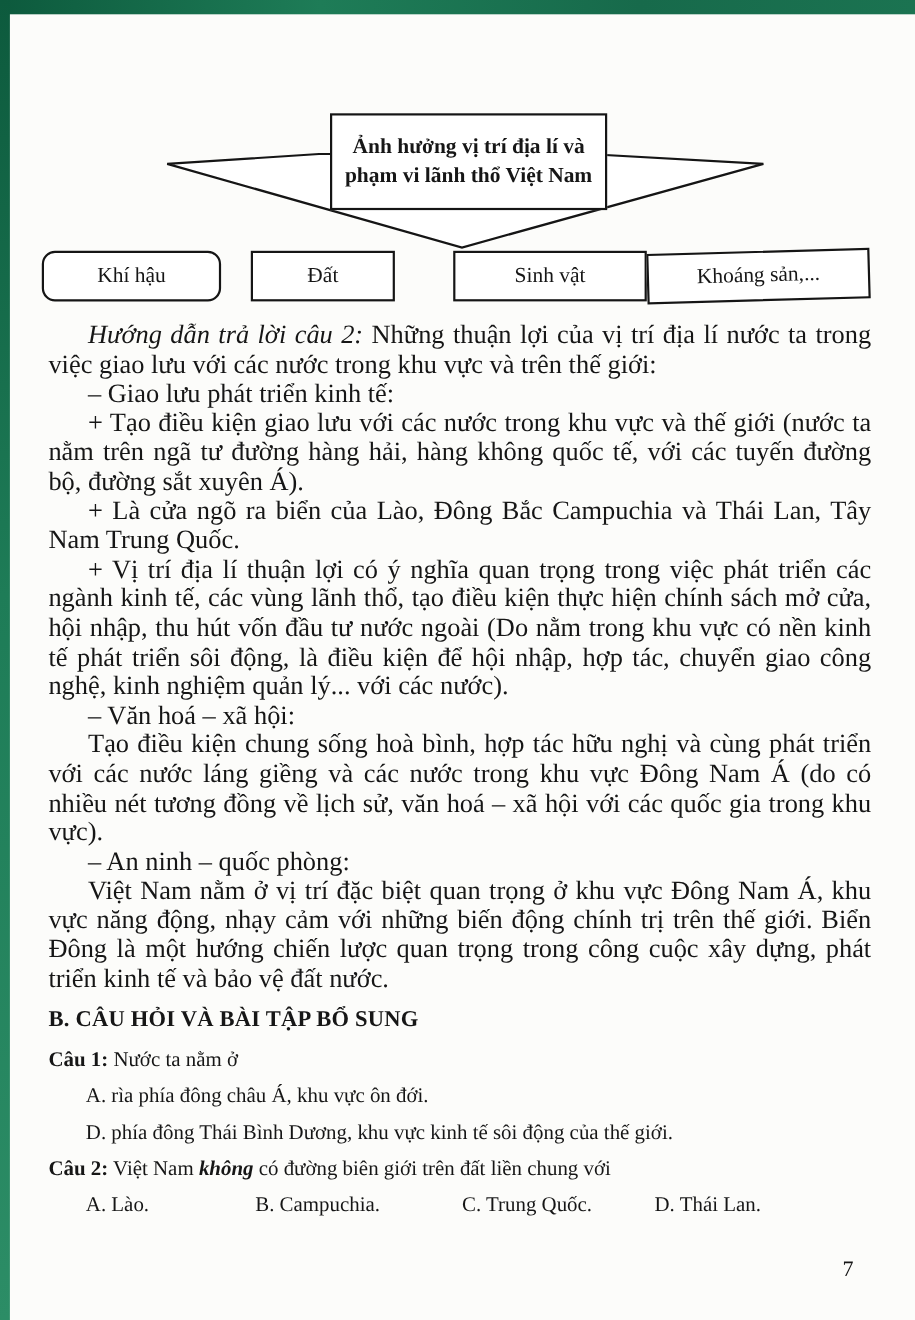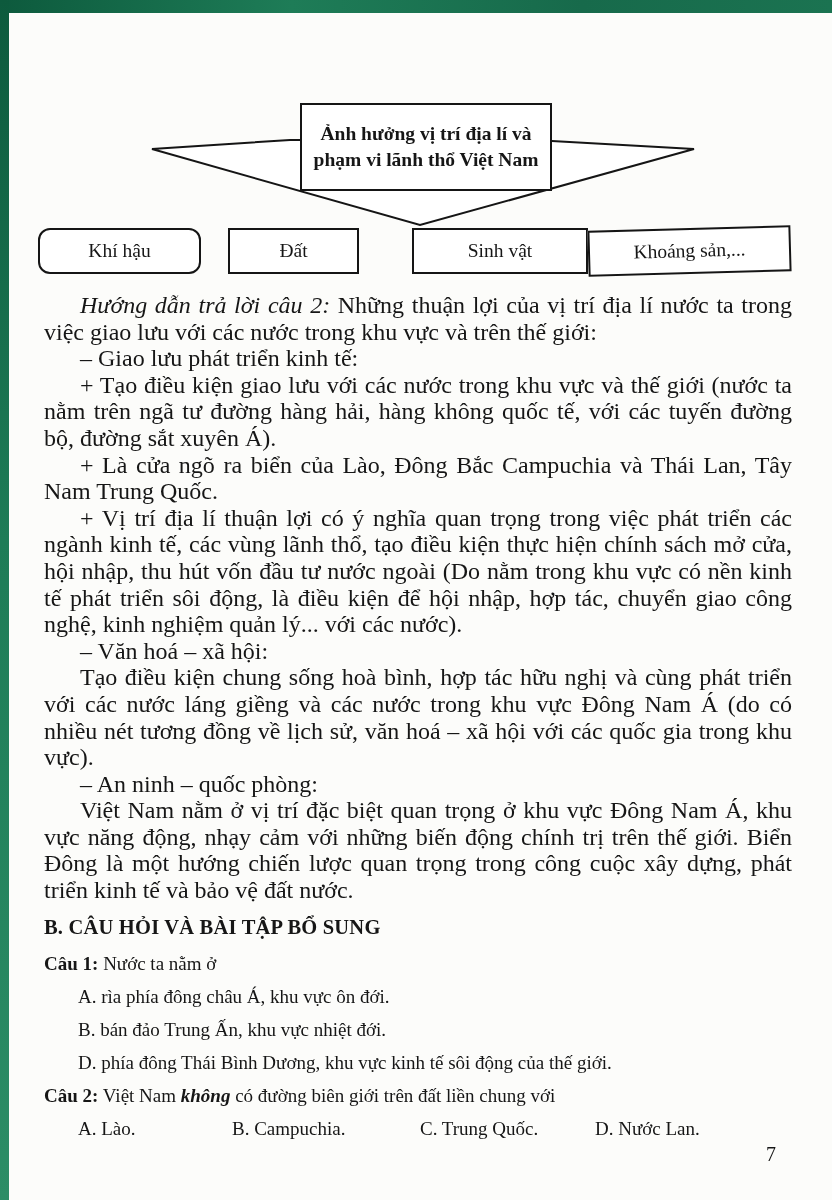--- a/index.html
+++ b/index.html
@@ -92,26 +92,25 @@
   <p class="para">– Văn hoá – xã hội:</p>
   <p class="para">Tạo điều kiện chung sống hoà bình, hợp tác hữu nghị và cùng phát triển với các nước láng giềng và các nước trong khu vực Đông Nam Á (do có nhiều nét tương đồng về lịch sử, văn hoá – xã hội với các quốc gia trong khu vực).</p>
   <p class="para">– An ninh – quốc phòng:</p>
   <p class="para">Việt Nam nằm ở vị trí đặc biệt quan trọng ở khu vực Đông Nam Á, khu vực năng động, nhạy cảm với những biến động chính trị trên thế giới. Biển Đông là một hướng chiến lược quan trọng trong công cuộc xây dựng, phát triển kinh tế và bảo vệ đất nước.</p>
 
   <div class="sec-title">B. CÂU HỎI VÀ BÀI TẬP BỔ SUNG</div>
 
   <div class="q-line"><span class="q-label">Câu 1:</span><span> Nước ta nằm ở</span></div>
 
   <div class="opt">A. rìa phía đông châu Á, khu vực ôn đới.</div>
-  <div class="opt">B. bán đảo Trung Ấn, khu vực nhiệt đới.</div>
   <div class="opt">D. phía đông Thái Bình Dương, khu vực kinh tế sôi động của thế giới.</div>
 
   <div class="q-line"><span class="q-label">Câu 2:</span><span> Việt Nam </span><span class="q-em">không</span><span> có đường biên giới trên đất liền chung với</span></div>
 
   <div class="opt-row">
     <span class="o1">A. Lào.</span>
     <span class="o2">B. Campuchia.</span>
     <span class="o3">C. Trung Quốc.</span>
-    <span class="o4">D. Nước Lan.</span>
+    <span class="o4">D. Thái Lan.</span>
   </div>
 </div>
 
 <div class="page-num">7</div>
 
 </body></html>

